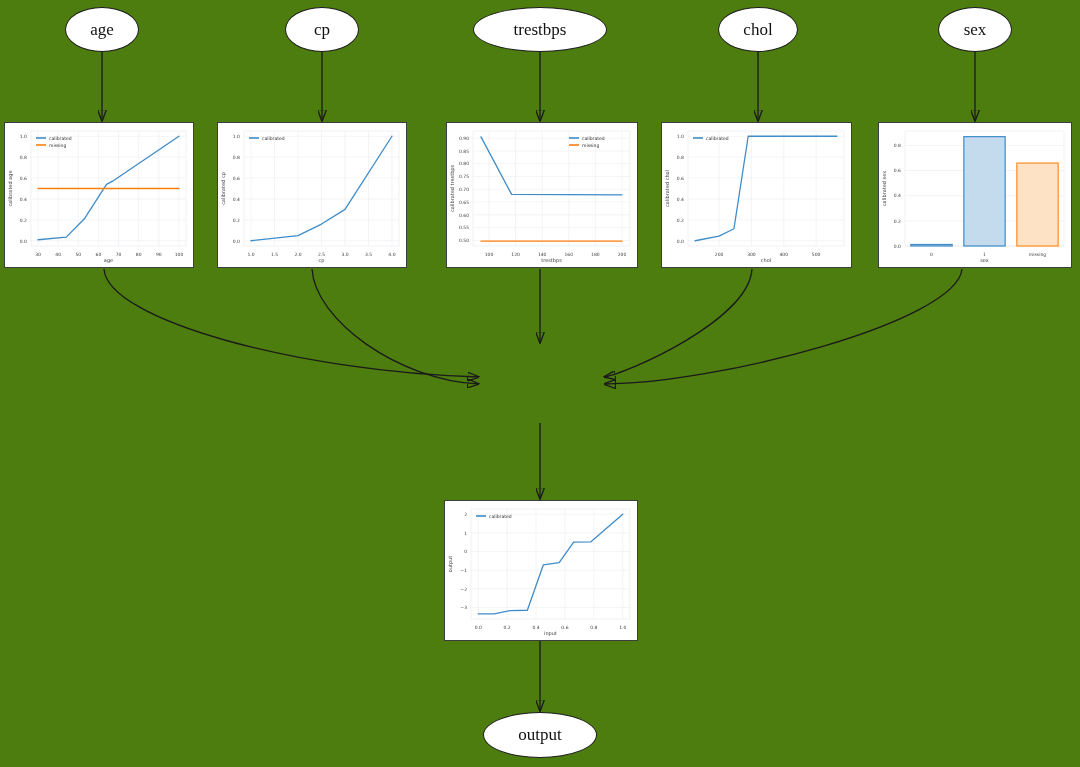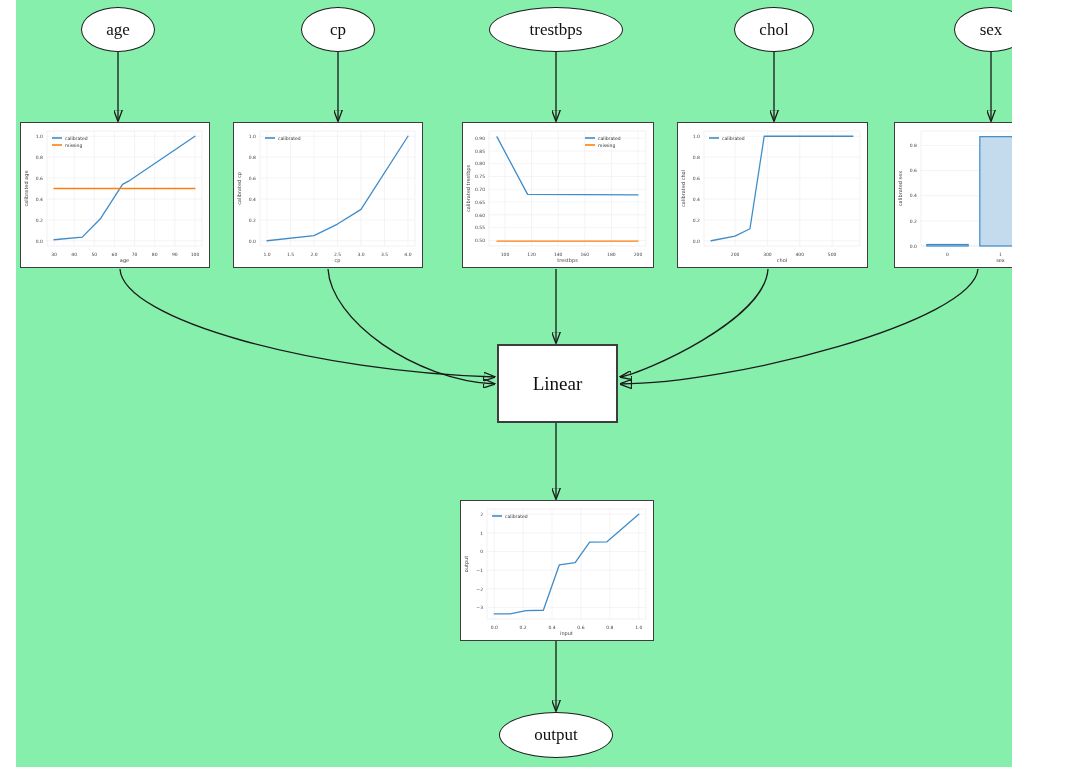--- a/index.html
+++ b/index.html
@@ -1,18 +1,18 @@
 <!DOCTYPE html>
 <html><head>
 <meta charset="utf-8">
 <style>
   html,body{margin:0;padding:0;background:#ffffff;}
   .canvas{
-    position:relative;width:996px;height:767px;background:#86efac;
-    font-family:"Liberation Serif","DejaVu Serif",serif;overflow:hidden;margin-left:16px;
+    position:relative;width:1080px;height:767px;background:#4d7c0f;
+    font-family:"Liberation Serif","DejaVu Serif",serif;overflow:hidden;
   }
   .edges{position:absolute;left:0;top:0;z-index:1;}
   .edges path{stroke:#1a1a1a;stroke-width:1.3;fill:none;}
   .node{
     position:absolute;display:flex;align-items:center;justify-content:center;
     background:#fff;z-index:2;box-sizing:border-box;color:#111;
   }
   .ellipse{border:1.4px solid #1c1c1c;border-radius:50%;font-size:17px;}
   .rect{border:2px solid #3d3d3d;font-size:19px;}
   .panel{
@@ -230,23 +230,20 @@
         <text x="44" y="249.5" text-anchor="end" font-size="9" fill="#3d3d3d">0.0</text>
         <text x="44" y="199.22677595628417" text-anchor="end" font-size="9" fill="#3d3d3d">0.2</text>
         <text x="44" y="148.9535519125683" text-anchor="end" font-size="9" fill="#3d3d3d">0.4</text>
         <text x="44" y="98.68032786885247" text-anchor="end" font-size="9" fill="#3d3d3d">0.6</text>
         <text x="44" y="48.4071038251366" text-anchor="end" font-size="9" fill="#3d3d3d">0.8</text>
         <text x="211" y="278" text-anchor="middle" font-size="10" fill="#3d3d3d">sex</text>
         <text transform="translate(14 131) rotate(-90)" text-anchor="middle" font-size="10" fill="#3d3d3d">calibrated sex</text>
       </svg>
     </div>
 
-  <div class="node rect" style="left:481px;top:344px;width:121px;height:79px;">
-    <span>Linear</span>
-  </div>
 
   <div class="panel" style="left:444px;top:500px;width:194px;height:141px;">
       <svg width="192" height="139" viewBox="0 0 384 278">
         <rect x="52" y="16" width="318" height="220" fill="#ffffff" stroke="#e3e3e9" stroke-width="1"></rect>
         <line x1="66.45454545454545" y1="16" x2="66.45454545454545" y2="236" stroke="#e9e9ef" stroke-width="1"></line>
         <line x1="124.27272727272727" y1="16" x2="124.27272727272727" y2="236" stroke="#e9e9ef" stroke-width="1"></line>
         <line x1="182.0909090909091" y1="16" x2="182.0909090909091" y2="236" stroke="#e9e9ef" stroke-width="1"></line>
         <line x1="239.90909090909088" y1="16" x2="239.90909090909088" y2="236" stroke="#e9e9ef" stroke-width="1"></line>
         <line x1="297.72727272727275" y1="16" x2="297.72727272727275" y2="236" stroke="#e9e9ef" stroke-width="1"></line>
         <line x1="355.5454545454545" y1="16" x2="355.5454545454545" y2="236" stroke="#e9e9ef" stroke-width="1"></line>

